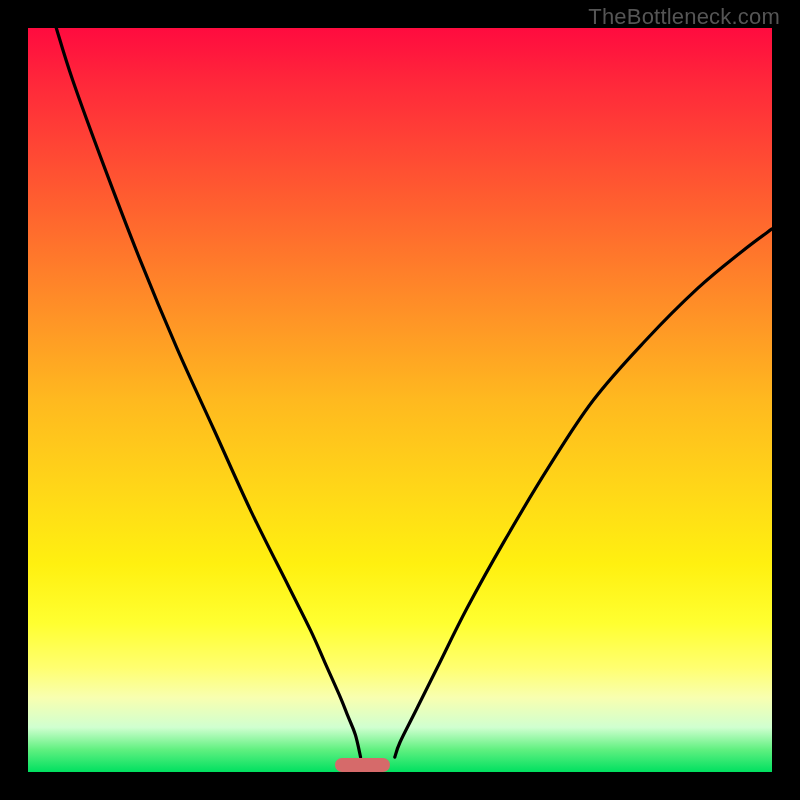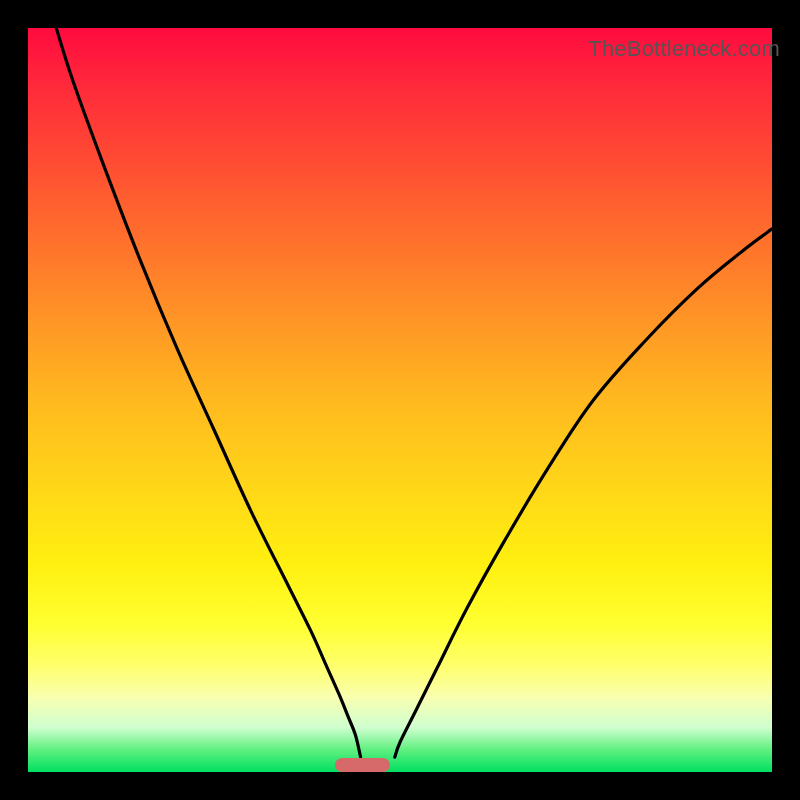--- a/index.html
+++ b/index.html
@@ -53,21 +53,21 @@
     border-radius: 8px;
   }
 </style>
 </head>
 <body>
 
 <div class="frame">
 
   <div class="plot-area" style="left:28px; top:28px; width:744px; height:744px;"></div>
 
-  <div class="watermark" style="right:20px; top:4px;margin-top:32px;">TheBottleneck.com</div>
+  <div class="watermark" style="right:20px; top:4px;">TheBottleneck.com</div>
 
   <svg class="curve" viewBox="0 0 744 744" style="left:28px; top:28px; width:744px; height:744px;">
     <path d="M 28.272 0 C 31.218239999999998 9.374399999999987, 36.33696 27.974399999999914, 44.64 52.07999999999993 C 52.94304 76.18559999999994, 62.34720000000001 101.77920000000006, 74.4 133.92000000000007 C 86.4528 166.06080000000009, 98.208 197.16, 111.6 230.64 C 124.99199999999999 264.12, 135.40800000000002 289.1184, 148.8 319.92 C 162.192 350.7216, 172.608 372.2976, 186 401.76 C 199.392 431.2224, 209.808 455.4768, 223.2 483.6 C 236.59199999999998 511.7232, 249.68639999999996 536.5728, 260.4 558 C 271.11359999999996 579.4272, 276.024 588.5784, 282.72 602.64 C 289.41600000000005 616.7016, 292.24320000000006 624.0672, 297.6 636.12 C 302.9568 648.1728, 308.46239999999995 660.2256, 312.47999999999996 669.6 C 316.4976 678.9744000000001, 317.2416 681.504, 319.92 688.2 C 322.5984 694.8960000000001, 325.08336 699.4344, 327.36 706.8 C 329.63664 714.1655999999999, 331.63056 725.1024, 332.568 729.12 M 366.792 729.12 C 367.72943999999995 726.4416, 368.38416 722.2752, 372 714.24 C 375.61584 706.2048, 380.18399999999997 697.8720000000001, 386.88 684.48 C 393.576 671.088, 399.82560000000007 658.5888, 409.20000000000005 639.84 C 418.5744 621.0912000000001, 426.9072 603.0863999999999, 438.96 580.3199999999999 C 451.01279999999997 557.5536, 461.4288 538.8048, 476.16 513.36 C 490.8912 487.9152, 504.72959999999995 464.4048, 520.8 438.96000000000004 C 536.8704 413.51520000000005, 548.0304000000001 394.7664, 565.44 372 C 582.8496 349.2336, 598.7712 332.56800000000004, 617.52 312.48 C 636.2687999999999 292.392, 652.1904000000001 276.4704, 669.6 260.4 C 687.0096 244.32959999999997, 700.848 233.91360000000003, 714.24 223.20000000000005 C 727.6320000000001 212.48640000000006, 738.6432 204.8976, 744 200.88" fill="none" stroke="#000" stroke-width="3.2" stroke-linecap="round"></path>
   </svg>
 
   <div class="marker" style="left:335px; top:758px; width:55px; height:14px;"></div>
 
 </div>
 
 </body></html>

